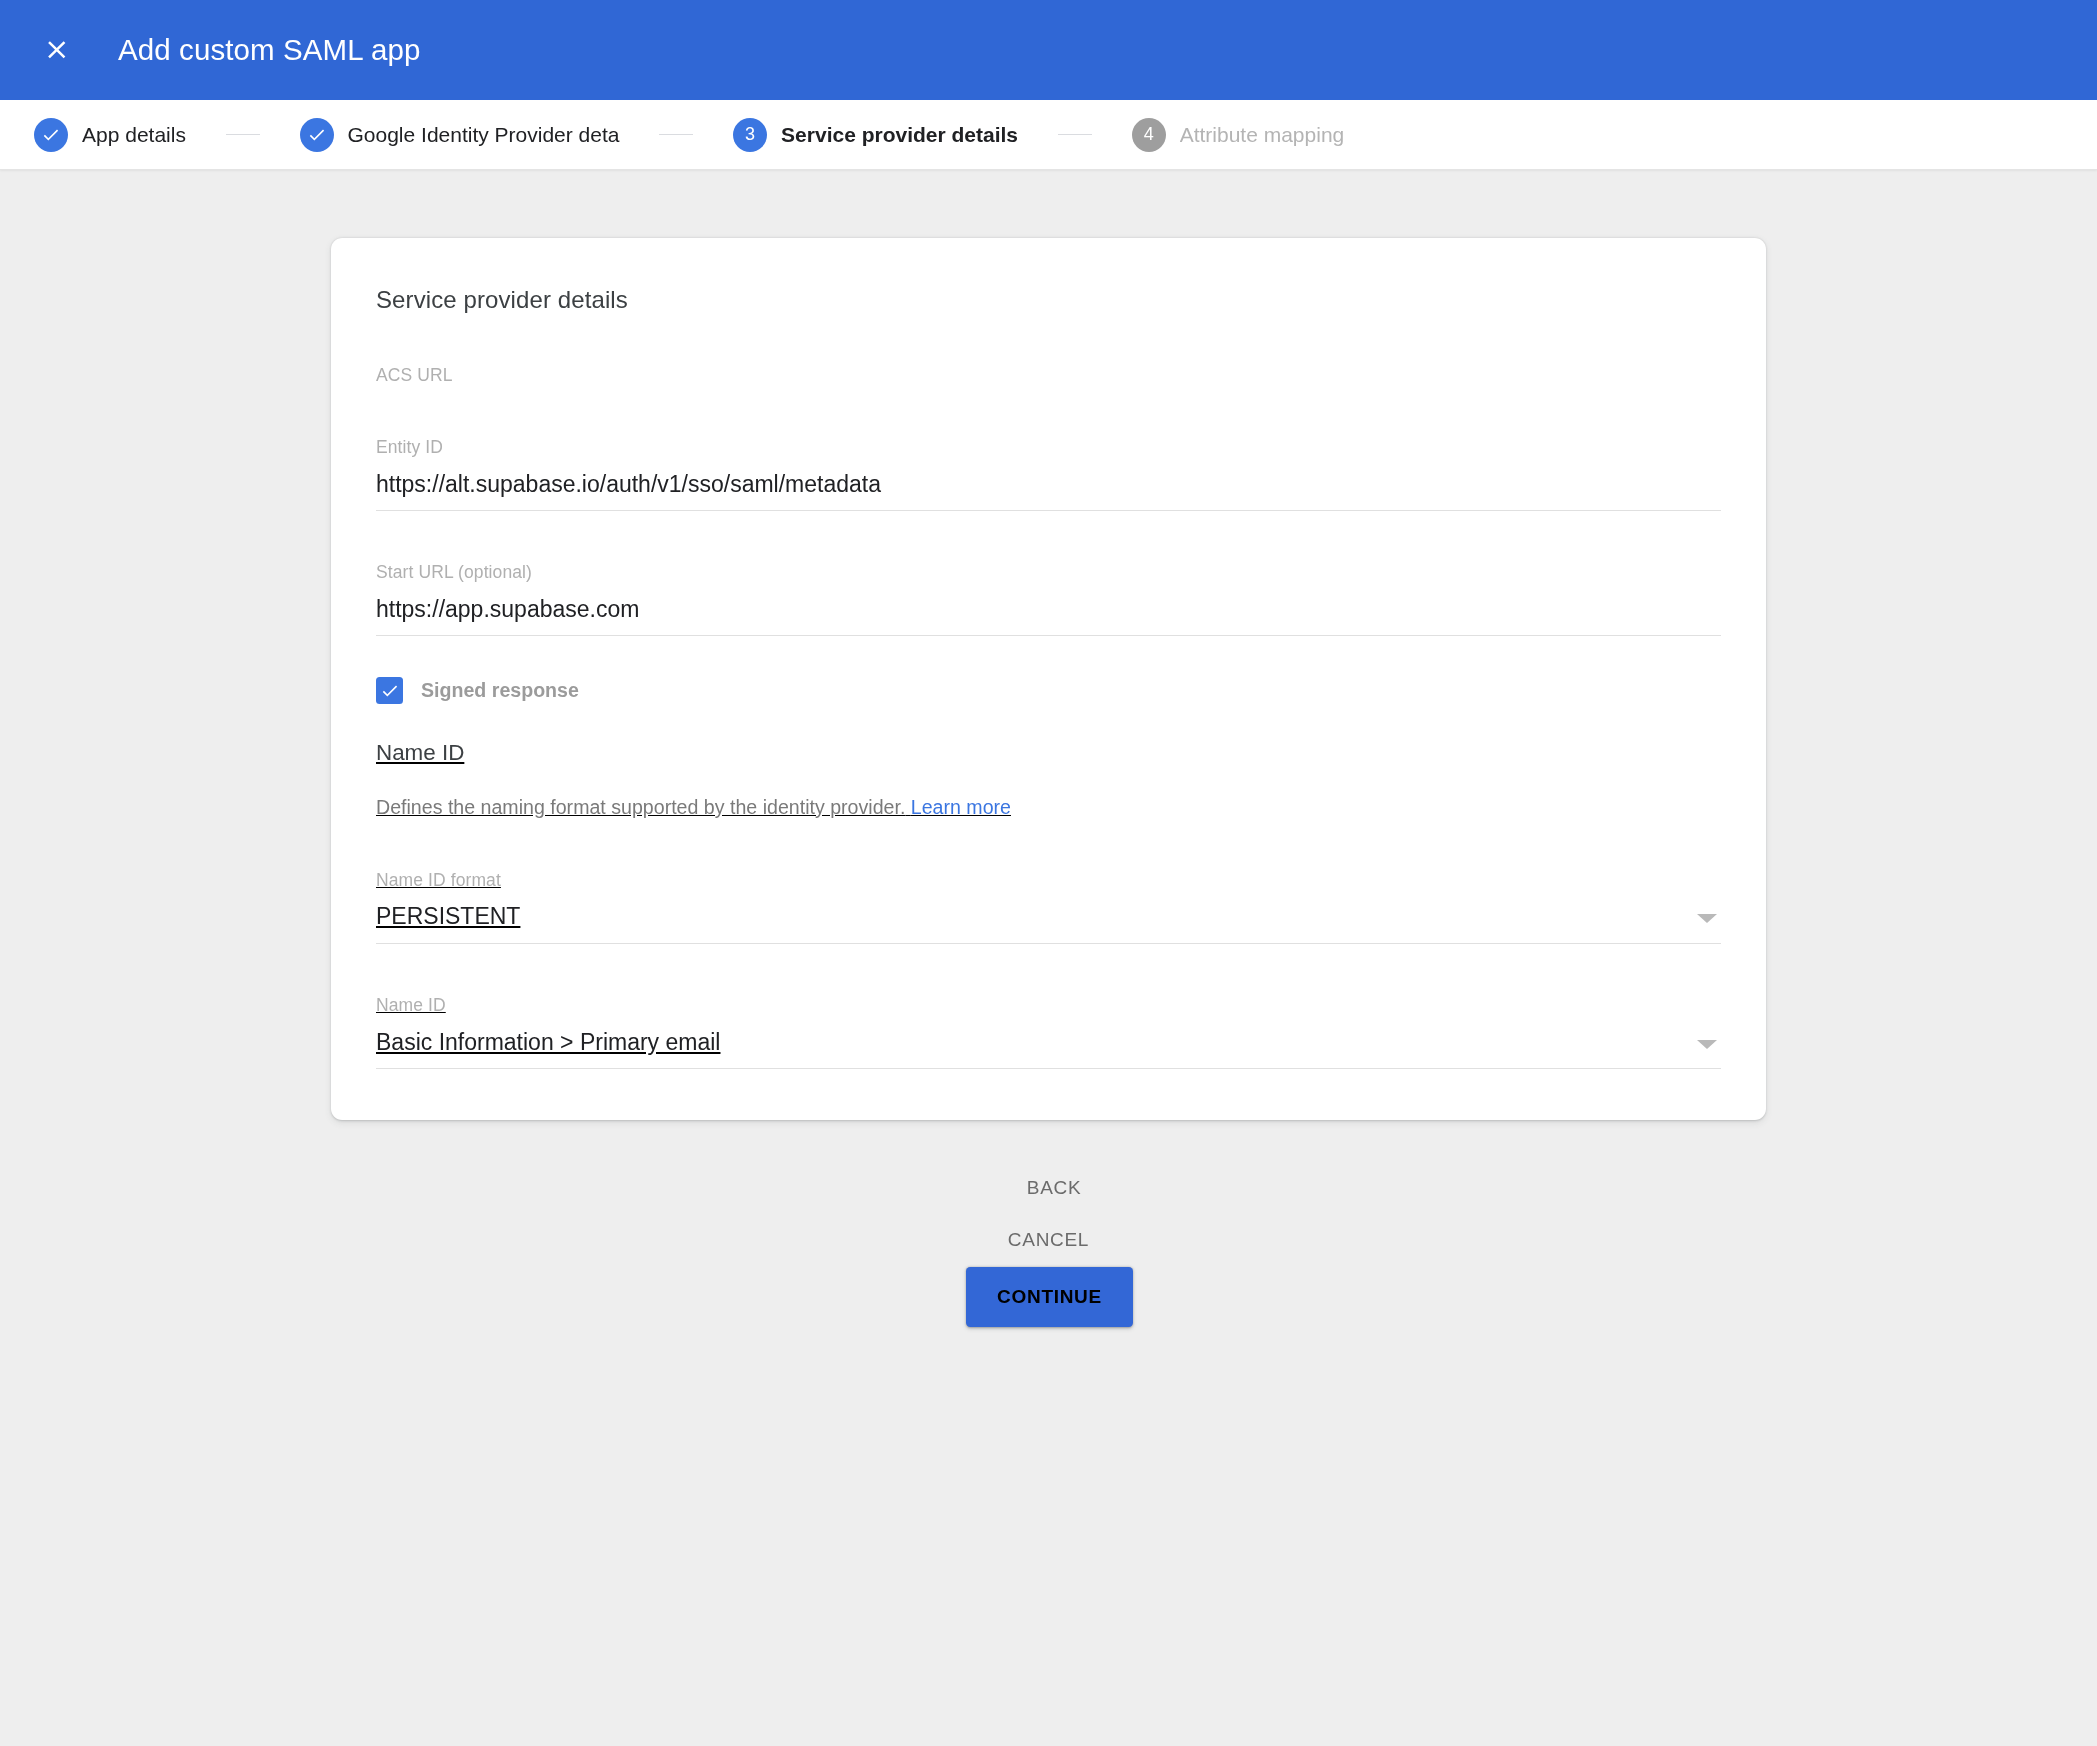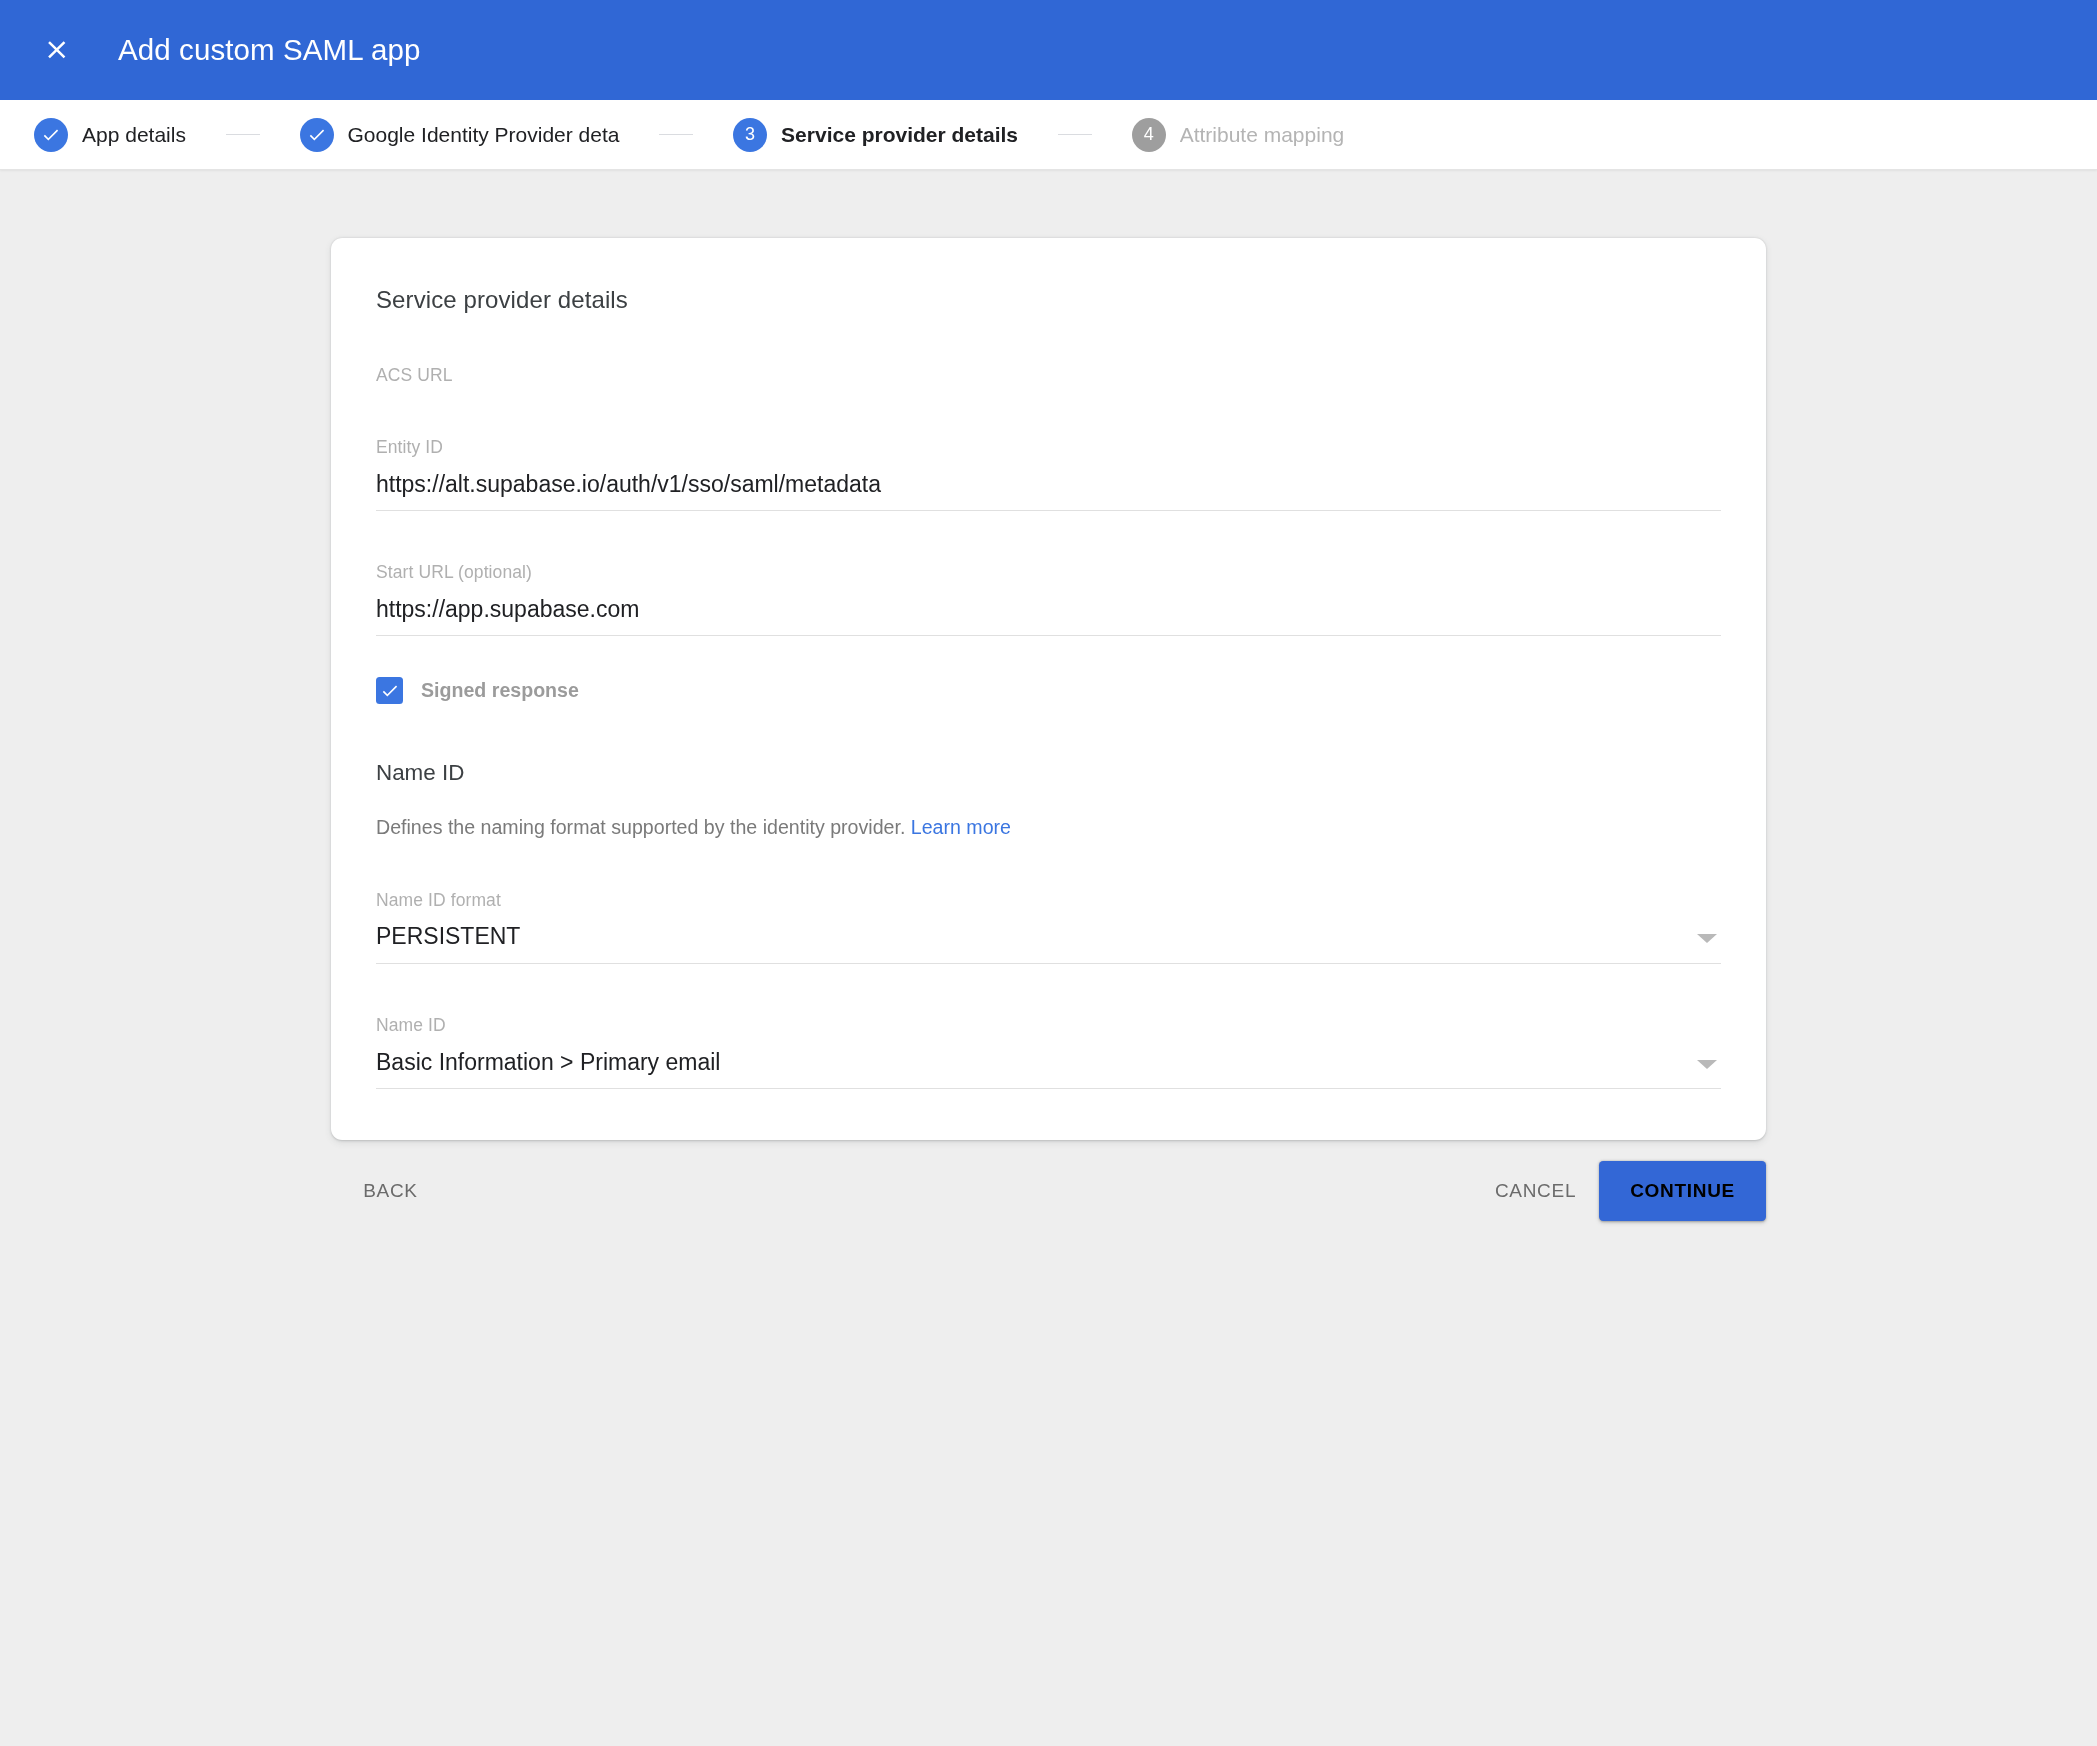--- a/index.html
+++ b/index.html
@@ -160,21 +160,21 @@
     flex: none;
   }
   .checkbox svg { display: block; }
   .checkbox-label {
     font-size: 19.6px;
     color: #9b9b9b;
     margin-left: 18px;
   }
 
   
-  .section { margin-top: 56px; }
+  .section { margin-top: 36px; text-decoration: underline; }
   .section-title {
     font-size: 22.4px;
     color: #3c4043;
     font-weight: 500;
   }
   .section-desc {
     font-size: 19.6px;
     color: #7a7a7a;
     margin-top: 29.5px;
   }
@@ -200,23 +200,24 @@
     border-top: 9px solid #b9b9b9;
     margin-bottom: 7px;
     margin-right: 4.2px;
     flex: none;
   }
 
   
   .actions {
     width: 1435px;
     margin: 0 auto;
-    padding-top: 21px;
-    display: flex;
-    align-items: center;
+    padding-top: 41px;
+    display: flex;
+    align-items: center;
+    flex-direction: column;
   }
   .spacer { flex: 1; }
   .text-btn {
     font-size: 19px;
     font-weight: 500;
     color: #6b6b6b;
     letter-spacing: 0.7px;
     padding: 15.4px 21px;
     cursor: pointer;
     background: none;

